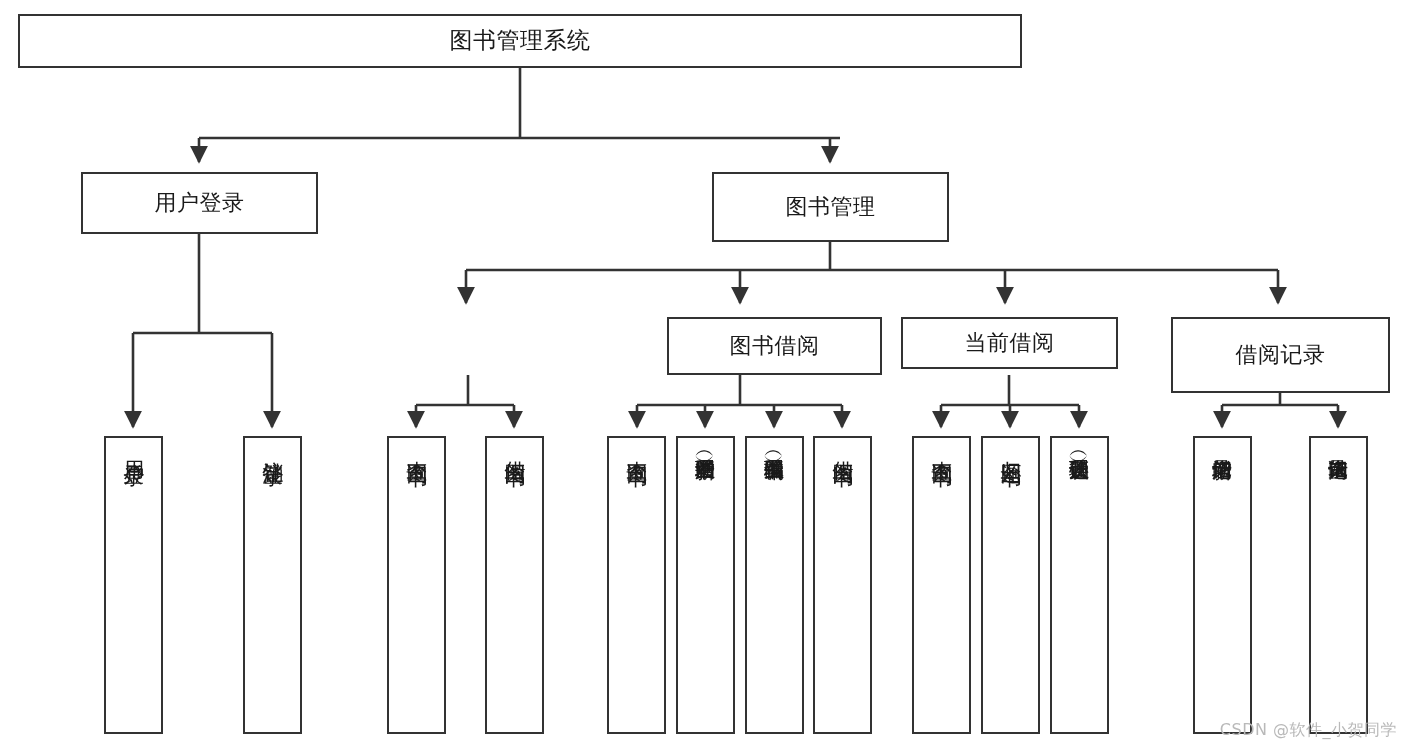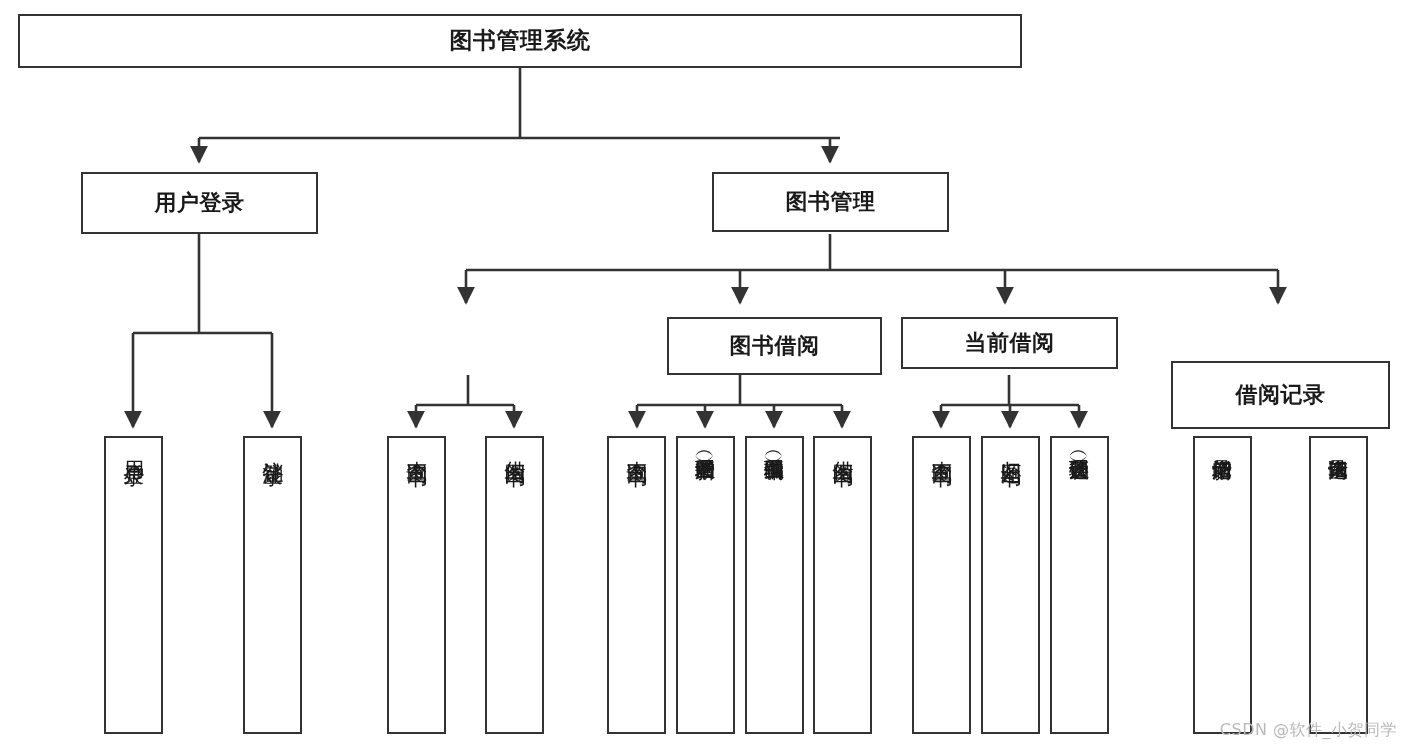--- a/index.html
+++ b/index.html
@@ -38,21 +38,20 @@
   .node .lbl {
     display: block;
     text-align: center;
     line-height: 1.18;
     white-space: nowrap;
   }
   
   .node.horiz .lbl {
     font-size: 22px;
     letter-spacing: 0.5px;
-    font-weight: bold;
   }
   .node.root .lbl {
     font-size: 23px;
   }
   
   .node.vert {
     align-items: flex-start;
     justify-content: center;
     padding-top: 6px;
   }
@@ -135,34 +134,34 @@
   </svg>
 
   <div class="node horiz root" style="left:18px; top:14px; width:1004px; height:54px;">
     <span class="lbl">图书管理系统</span>
   </div>
 
   <div class="node horiz" style="left:81px; top:172px; width:237px; height:62px;">
     <span class="lbl">用户登录</span>
   </div>
 
-  <div class="node horiz" style="left:712px; top:172px; width:237px; height:60px;">
+  <div class="node horiz" style="left:712px; top:172px; width:237px; height:70px;">
     <span class="lbl">图书管理</span>
   </div>
 
 
   <div class="node horiz" style="left:667px; top:317px; width:215px; height:58px;">
     <span class="lbl">图书借阅</span>
   </div>
 
   <div class="node horiz" style="left:901px; top:317px; width:217px; height:52px;">
     <span class="lbl">当前借阅</span>
   </div>
 
-  <div class="node horiz" style="left:1171px; top:317px; width:219px; height:68px;margin-top:44px;">
+  <div class="node horiz" style="left:1171px; top:317px; width:219px; height:76px;">
     <span class="lbl">借阅记录</span>
   </div>
 
   <div class="node vert" style="left:104px; top:436px; width:59px; height:298px;">
     <span class="lbl">用户登录</span>
   </div>
 
   <div class="node vert" style="left:243px; top:436px; width:59px; height:298px;">
     <span class="lbl">注销登录</span>
   </div>

